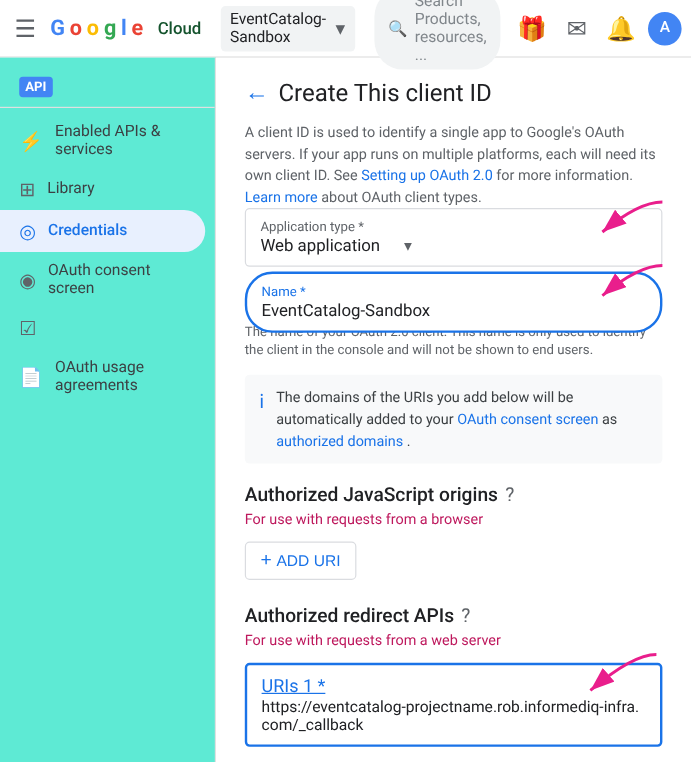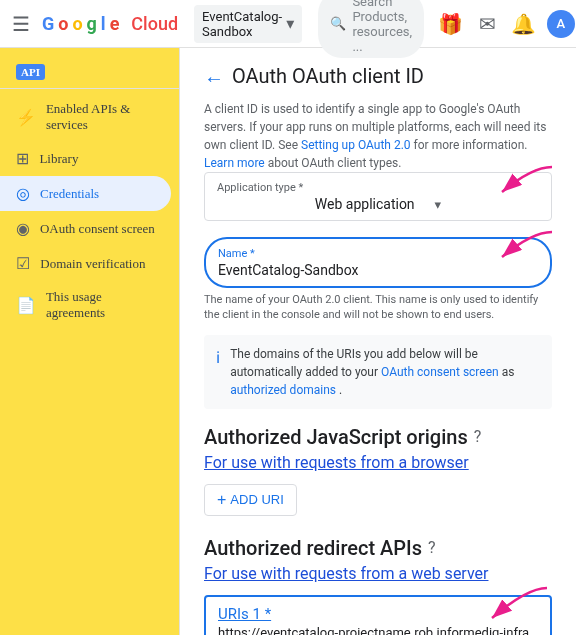--- a/index.html
+++ b/index.html
@@ -12,69 +12,69 @@
       padding: 0 8px; gap: 8px;
     }
     .topbar-menu-icon { color: #5f6368; font-size: 20px; cursor: pointer; padding: 4px; }
     .topbar-logo { display: flex; align-items: center; gap: 4px; margin-right: 4px; }
     .topbar-logo-g { color: #4285f4; font-size: 18px; font-weight: 700; }
     .topbar-logo-o1 { color: #ea4335; font-size: 18px; font-weight: 700; }
     .topbar-logo-o2 { color: #fbbc04; font-size: 18px; font-weight: 700; }
     .topbar-logo-g2 { color: #34a853; font-size: 18px; font-weight: 700; }
     .topbar-logo-l { color: #4285f4; font-size: 18px; font-weight: 700; }
     .topbar-logo-e { color: #ea4335; font-size: 18px; font-weight: 700; }
-    .topbar-cloud { font-size: 18px; font-weight: 500; color: #ef4444; margin-right: 8px; }
+    .topbar-cloud { font-size: 14px; font-weight: 500; color: #14532d; margin-right: 8px; }
     .topbar-project { display: flex; align-items: center; background: #f1f3f4; border-radius: 4px; padding: 4px 8px; gap: 4px; cursor: pointer; font-size: 13px; color: #202124; }
     .topbar-project .chevron { font-size: 16px; color: #5f6368; }
     .topbar-search { display: flex; align-items: center; background: #f1f3f4; border-radius: 24px; padding: 4px 12px; gap: 6px; flex: 1; max-width: 260px; margin-left: 8px; }
     .topbar-search-label { color: #80868b; font-size: 13px; }
     .topbar-icons { display: flex; align-items: center; gap: 4px; margin-left: auto; }
     .topbar-icon-btn { color: #5f6368; font-size: 20px; padding: 6px; cursor: pointer; }
 
     
     .layout { display: flex; height: calc(635px - 48px); }
 
     
-    .sidebar { width: 180px; min-width: 180px; background: #fde047; border-right: 1px solid #e0e0e0; padding-top: 8px; overflow-y: auto; font-family: Liberation Serif, serif; }
+    .sidebar { width: 180px; min-width: 180px; background: #5eead4; border-right: 1px solid #e0e0e0; padding-top: 8px; overflow-y: auto; }
     .sidebar-header { display: flex; align-items: center; gap: 8px; padding: 8px 16px; font-size: 14px; font-weight: 500; color: #202124; border-bottom: 1px solid #e0e0e0; margin-bottom: 4px; }
     .sidebar-api-badge { background: #4285f4; color: #fff; font-size: 11px; font-weight: 700; padding: 2px 5px; border-radius: 3px; }
     .sidebar-item { display: flex; align-items: center; gap: 10px; padding: 8px 16px; cursor: pointer; font-size: 13px; color: #3c4043; border-radius: 0 24px 24px 0; margin-right: 8px; }
     .sidebar-item.active { background: #e8f0fe; color: #1a73e8; font-weight: 500; }
     .sidebar-item .s-icon { font-size: 16px; color: #5f6368; }
     .sidebar-item.active .s-icon { color: #1a73e8; }
 
     
     .main { flex: 1; overflow-y: auto; padding: 16px 24px; }
     .page-header { display: flex; align-items: center; gap: 8px; margin-bottom: 12px; }
     .back-btn { color: #1a73e8; font-size: 20px; cursor: pointer; }
     .page-title { font-size: 20px; font-weight: 400; color: #202124; }
 
     .description { font-size: 12px; color: #5f6368; line-height: 1.5; }
     .description a { color: #1a73e8; text-decoration: none; }
 
     
-    .form-field { border: 1px solid #dadce0; border-radius: 4px; padding: 8px 12px; margin-bottom: 16px; position: relative; background: #fff; }
+    .form-field { border: 1px solid #dadce0; border-radius: 4px; padding: 8px 12px; margin-bottom: 4px; position: relative; background: #fff; }
     .form-field.focused { border-color: #1a73e8; border-width: 2px; border-radius: 23px; }
     .field-label { font-size: 11px; color: #5f6368; margin-bottom: 2px; }
     .field-label.focused { color: #1a73e8; }
     .field-value { font-size: 14px; color: #202124; }
-    .field-select { display: flex; align-items: center; justify-content: center; gap: 20px; }
+    .field-select { display: flex; align-items: center; justify-content: flex-start; gap: 20px; }
     .field-select .chevron { color: #5f6368; }
     .field-hint { font-size: 11px; color: #5f6368; margin-top: 4px; line-height: 1.4; }
 
     
     .info-box { background: #f8f9fa; border-radius: 4px; padding: 10px 12px; margin-bottom: 16px; display: flex; gap: 10px; font-size: 12px; color: #3c4043; line-height: 1.5; }
     .info-icon { color: #1a73e8; font-size: 16px; margin-top: 1px; flex-shrink: 0; }
     .info-box a { color: #1a73e8; text-decoration: none; }
 
     
     .section-header { display: flex; align-items: center; gap: 6px; margin-bottom: 4px; }
-    .section-title { font-size: 20px; font-weight: 500; color: #202124; }
+    .section-title { font-size: 16px; font-weight: 500; color: #202124; }
     .help-icon { color: #5f6368; font-size: 16px; cursor: pointer; }
-    .section-desc { font-size: 16px; color: #1d4ed8; margin-bottom: 12px; text-decoration: underline; }
+    .section-desc { font-size: 12px; color: #be185d; margin-bottom: 12px; }
 
     
     .add-uri-btn { display: flex; align-items: center; gap: 4px; border: 1px solid #dadce0; border-radius: 4px; padding: 6px 12px; background: #fff; color: #1a73e8; font-size: 13px; font-weight: 500; cursor: pointer; width: fit-content; }
     .add-uri-btn .plus { font-size: 16px; }
 
     .section-gap { margin-bottom: 20px; }
 
     .uri-input { border: 1px solid #1a73e8; border-width: 2px; border-radius: 4px; padding: 8px 12px; margin-bottom: 8px; background: #fff; }
     .uri-input-label { font-size: 15px; color: #1a73e8; margin-bottom: 2px; text-decoration: underline; }
     .uri-input-value { font-size: 13px; color: #202124; word-break: break-all; }
@@ -135,33 +135,32 @@
     <div class="sidebar-item active">
       <span class="s-icon">◎</span>
       <span>Credentials</span>
     </div>
     <div class="sidebar-item">
       <span class="s-icon">◉</span>
       <span>OAuth consent screen</span>
     </div>
     <div class="sidebar-item">
       <span class="s-icon">☑</span>
-      <span>Domain verification</span>
     </div>
     <div class="sidebar-item">
       <span class="s-icon">📄</span>
-      <span>This usage agreements</span>
+      <span>OAuth usage agreements</span>
     </div>
   </div>
 
   <div class="main">
 
     <div class="page-header">
       <span class="back-btn">←</span>
-      <span class="page-title">OAuth OAuth client ID</span>
+      <span class="page-title">Create This client ID</span>
     </div>
 
     <div class="description">
       <span>A client ID is used to identify a single app to Google's OAuth servers. If your app runs on multiple platforms, each will need its own client ID. See</span>
       <a href="#">Setting up OAuth 2.0</a>
       <span>for more information.</span>
       <a href="#">Learn more</a>
       <span>about OAuth client types.</span>
     </div>
 

